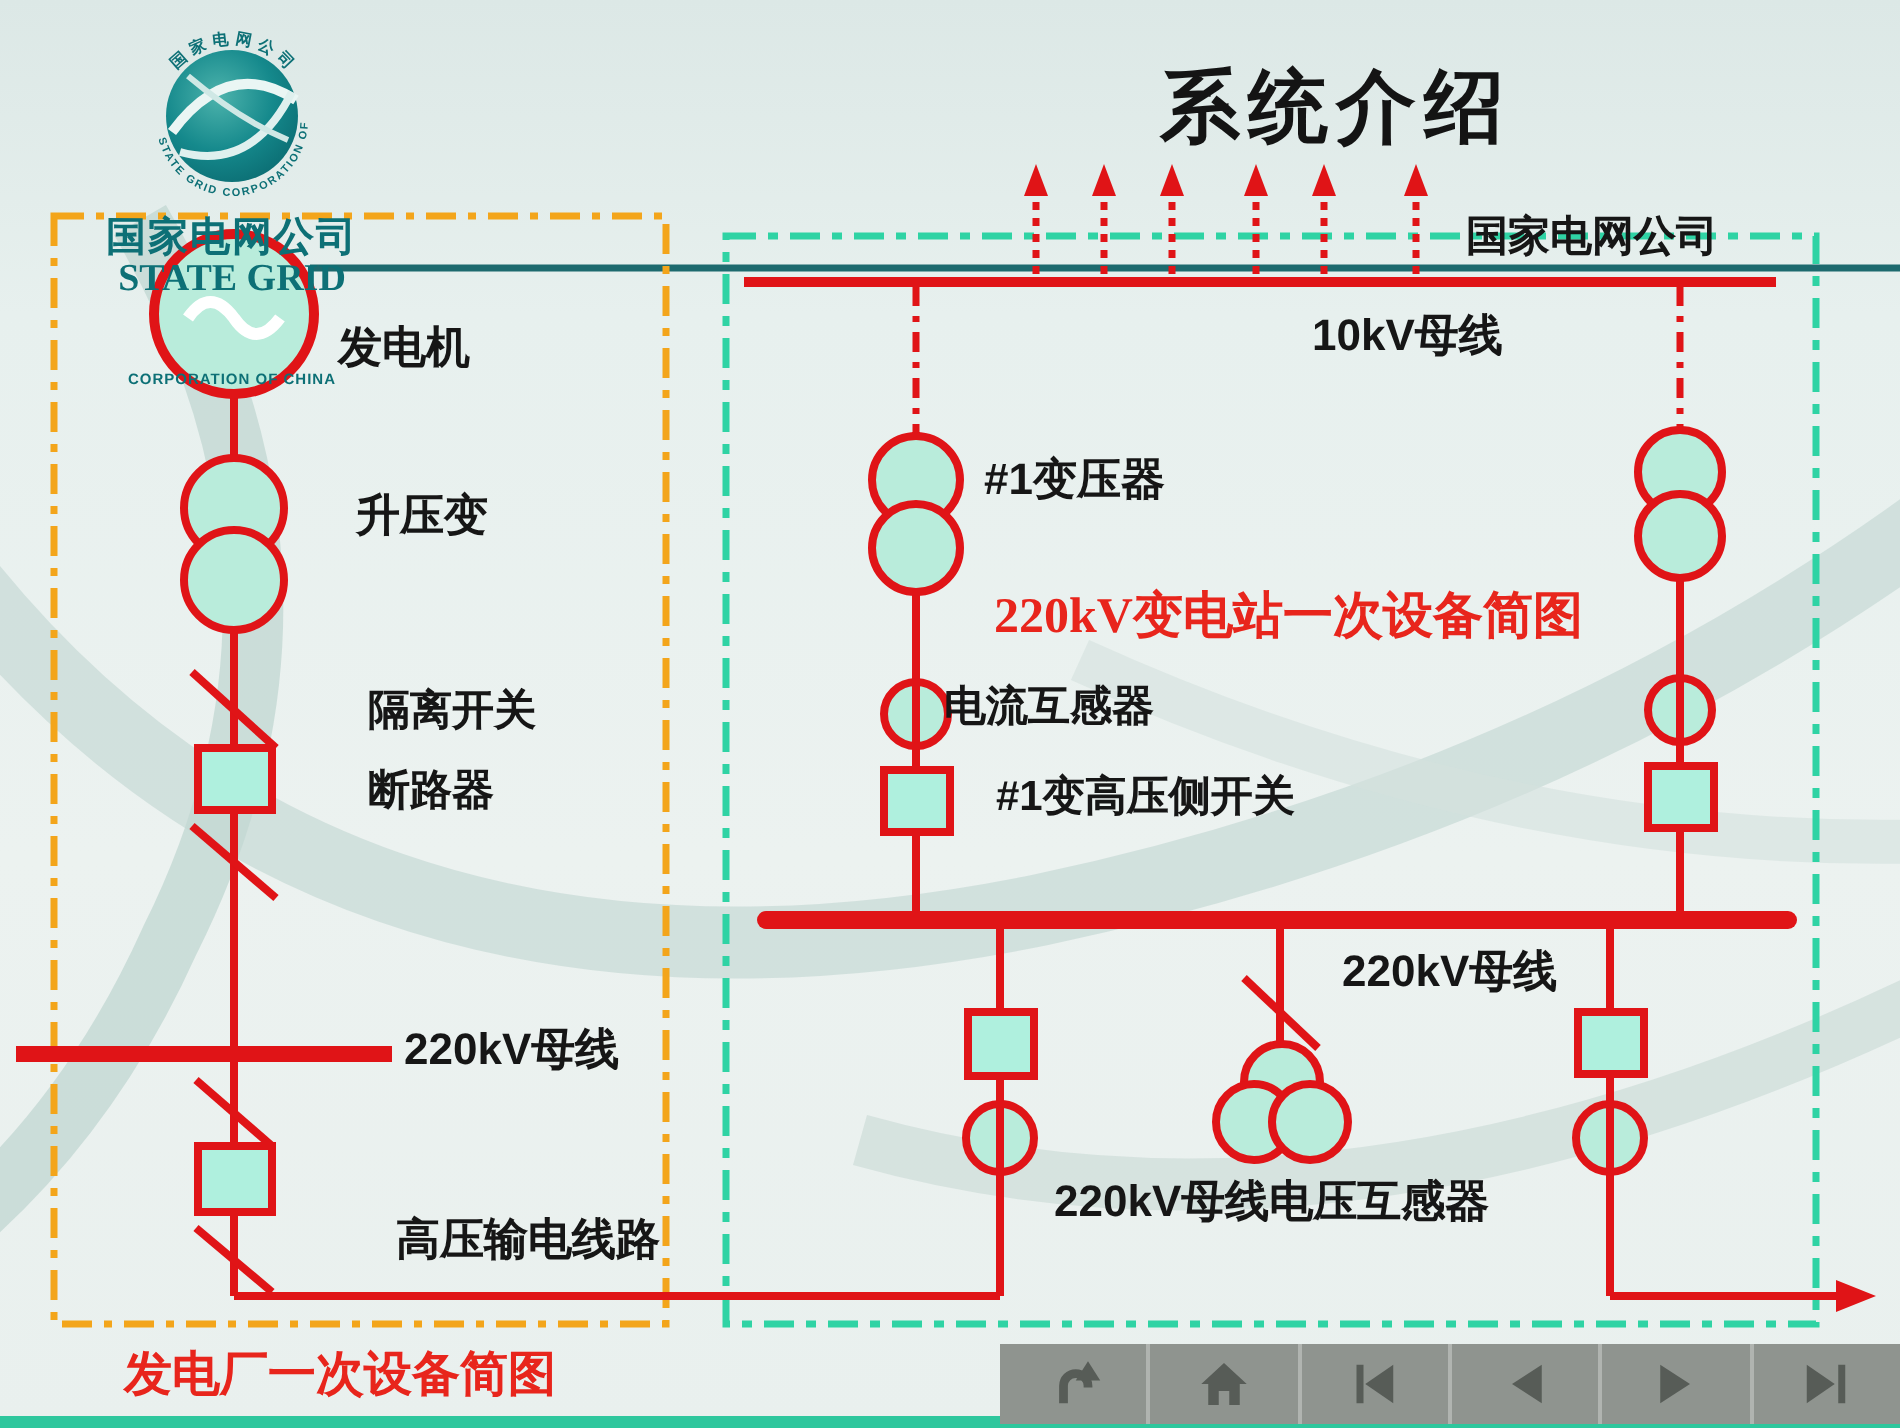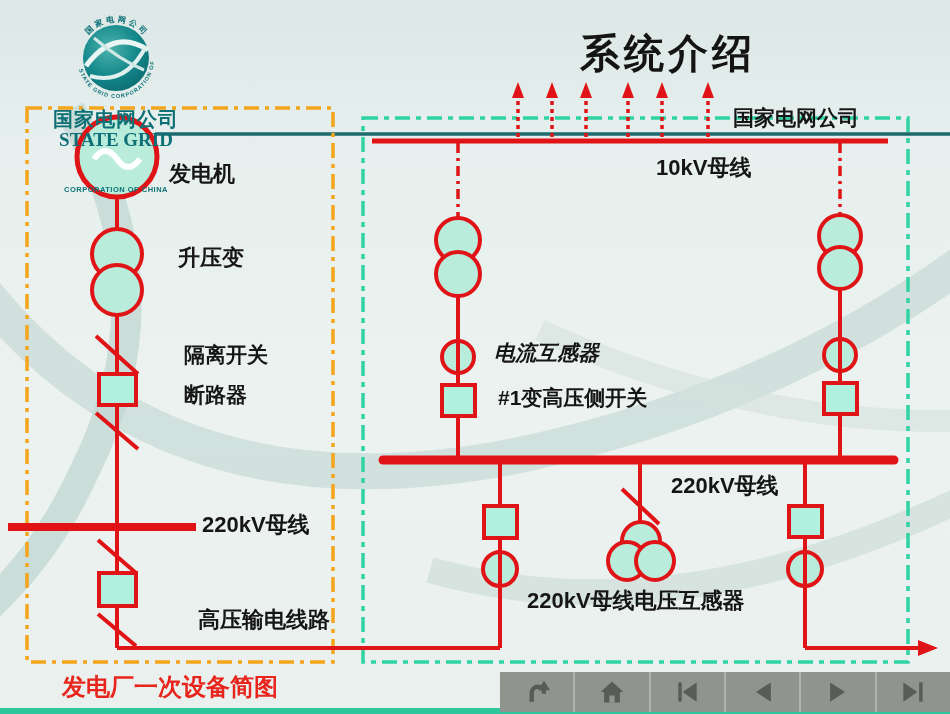--- a/index.html
+++ b/index.html
@@ -165,21 +165,23 @@
   <div class="lbl lbl-lg" style="left:169px;top:138px;z-index:3;margin-top:21px;">发电机</div>
   <div class="lbl lbl-lg" style="left:178px;top:243px;z-index:3;">升压变</div>
   <div class="lbl" style="left:184px;top:341px;z-index:3;">隔离开关</div>
   <div class="lbl" style="left:184px;top:381px;z-index:3;">断路器</div>
   <div class="lbl lbl-lg" style="left:202px;top:510px;z-index:3;">220kV母线</div>
   <div class="lbl lbl-lg" style="left:198px;top:605px;z-index:3;">高压输电线路</div>
   <div class="red-caption" style="left:62px;top:671px;font-size:24px;z-index:3;">发电厂一次设备简图</div>
 
   <div class="lbl" style="left:733px;top:104px;z-index:3;">国家电网公司</div>
   <div class="lbl lbl-lg" style="left:656px;top:153px;z-index:3;">10kV母线</div>
-  <div class="lbl" style="left:494px;top:339px;z-index:3;font-style:italic;">电流互感器</div>
+  <div class="lbl lbl-lg" style="left:492px;top:225px;z-index:3;">#1变压器</div>
+  <div class="red-caption" style="left:497px;top:291px;font-size:25px;z-index:3;">220kV变电站一次设备简图</div>
+  <div class="lbl" style="left:472px;top:339px;z-index:3;">电流互感器</div>
   <div class="lbl" style="left:498px;top:384px;z-index:3;">#1变高压侧开关</div>
   <div class="lbl lbl-lg" style="left:671px;top:471px;z-index:3;">220kV母线</div>
   <div class="lbl lbl-lg" style="left:527px;top:586px;z-index:3;">220kV母线电压互感器</div>
 
   <div id="navbar">
     <div class="nav-btn">
       <svg width="28" height="28" viewBox="0 0 32 32">
         <path d="M10 27 V17 a7 7 0 0 1 14 0 v1" stroke="#575c57" stroke-width="5" fill="none"></path>
         <polygon points="17,14 31,14 24,3" fill="#575c57"></polygon>
       </svg>

